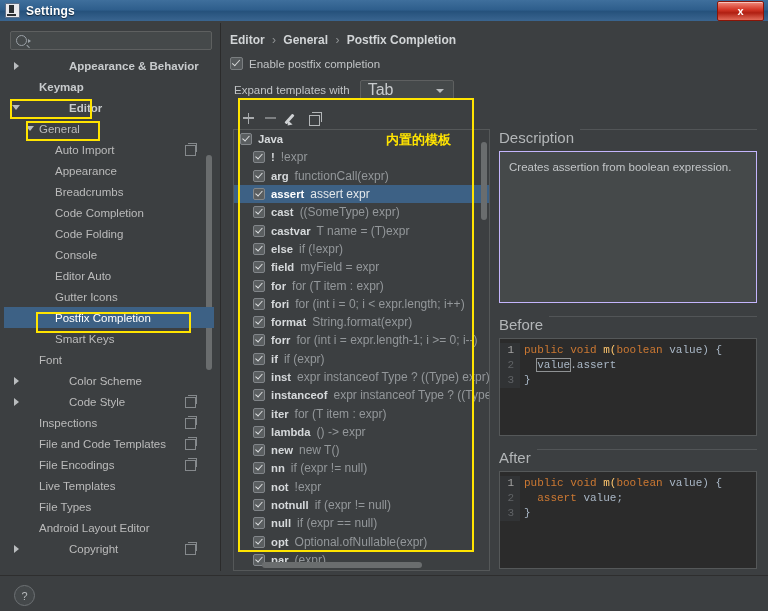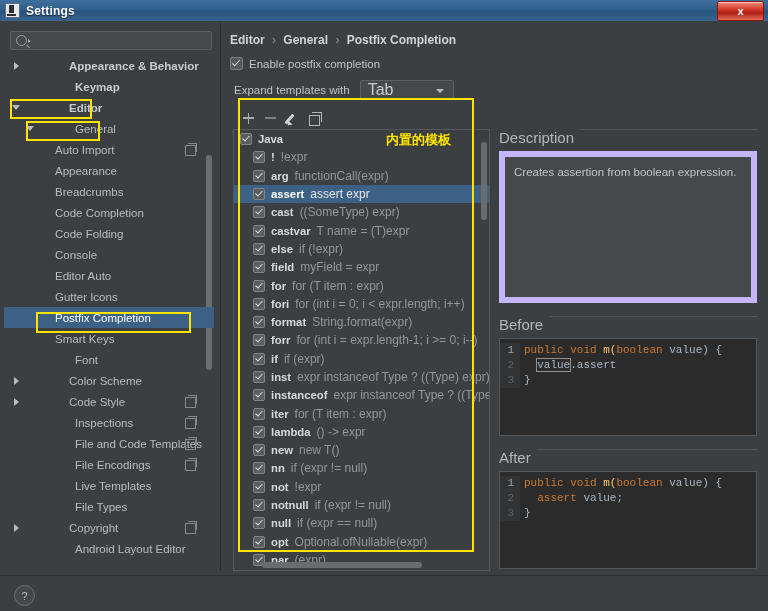--- a/index.html
+++ b/index.html
@@ -88,21 +88,21 @@
     position:absolute;right:18px;top:6px;width:9px;height:9px;
     border:1px solid #85898c;
   }
   .row .copyic:before{
     content:"";position:absolute;left:2px;top:-3px;width:8px;height:8px;
     border:1px solid #85898c;border-bottom:none;border-left:none;
   }
   .row.selected{background:#3d6185;}
   .row.selected .lbl{color:#ffffff;}
   .indent1{padding-left:8px;gap:44px;}
-  .indent2{padding-left:22px;gap:36px;}
+  .indent2{padding-left:22px;}
   .indent3{padding-left:38px;}
   .sb-scroll{
     position:absolute;right:4px;top:100px;width:6px;height:215px;
     background:#6a6d6e;border-radius:3px;
   }
   .sb-track{
     position:absolute;right:4px;top:32px;width:6px;height:516px;background:#3c3f41;
   }
 
   
@@ -193,21 +193,21 @@
   .anno-text{
     position:absolute;color:#ffe400;font-weight:bold;font-size:13px;
     font-family:"DejaVu Sans","Liberation Sans",sans-serif;
   }
 
   
   .desc-pane{position:absolute;left:278px;top:106px;width:258px;height:440px;}
   .grp-title{font-size:15px;color:#b3b6b8;display:flex;align-items:flex-start;}
   .grp-title .line{flex:1;height:1px;background:#525557;margin-left:6px;}
   .desc-box{
-    margin-top:5px;background:#45494a;border:6px solid #c4b5fd;height:152px;
+    margin-top:5px;background:#45494a;border:1px solid #c4b5fd;height:152px;
     padding:8px 9px;box-sizing:border-box;font-size:11.5px;color:#c2c5c7;line-height:1.35;
   }
   .code-box{
     margin-top:5px;background:#2b2b2b;border:1px solid #555859;height:98px;
     box-sizing:border-box;padding:4px 0 0 0;overflow:hidden;
     font-family:"Liberation Mono","DejaVu Sans Mono",monospace;font-size:11px;
   }
   .cline{display:flex;align-items:flex-start;height:15px;line-height:15px;white-space:pre;}
   .cgut{
     width:20px;text-align:right;color:#606366;padding-right:6px;flex:0 0 auto;
@@ -346,28 +346,28 @@
               <span class="copyic"></span>
             </div>
             <div class="row indent2">
               <span class="arrow"></span>
               <span class="lbl">Live Templates</span>
             </div>
             <div class="row indent2">
               <span class="arrow"></span>
               <span class="lbl">File Types</span>
             </div>
+            <div class="row indent2">
+              <span class="arrow"></span>
+              <span class="lbl">Android Layout Editor</span>
+            </div>
             <div class="row indent1">
               <span class="arrow right"></span>
               <span class="lbl">Copyright</span>
               <span class="copyic"></span>
-            </div>
-            <div class="row indent2">
-              <span class="arrow"></span>
-              <span class="lbl">Android Layout Editor</span>
             </div>
           </div>
       </div>
 
       <div class="main">
 
         <div class="breadcrumb">
           <span>Editor</span>
           <span class="sep">›</span>
           <span>General</span>

